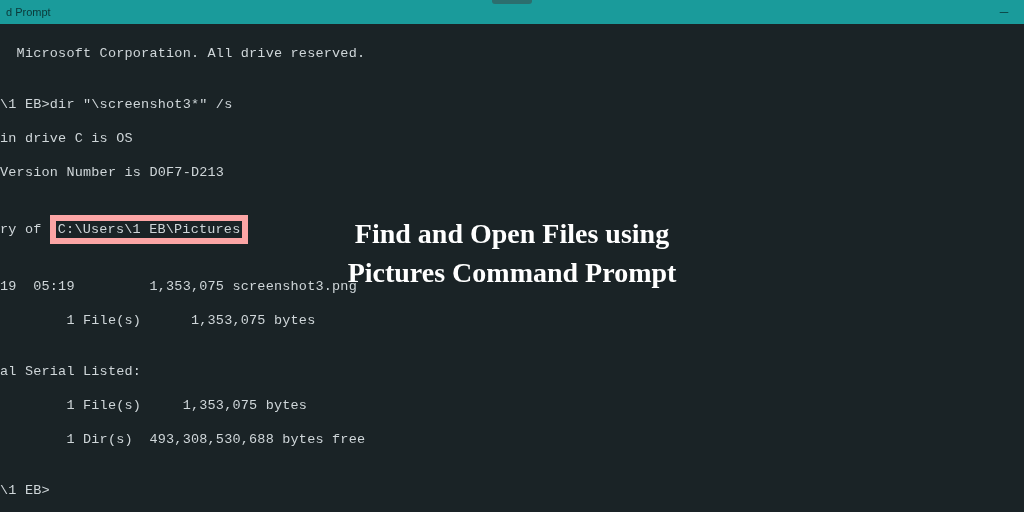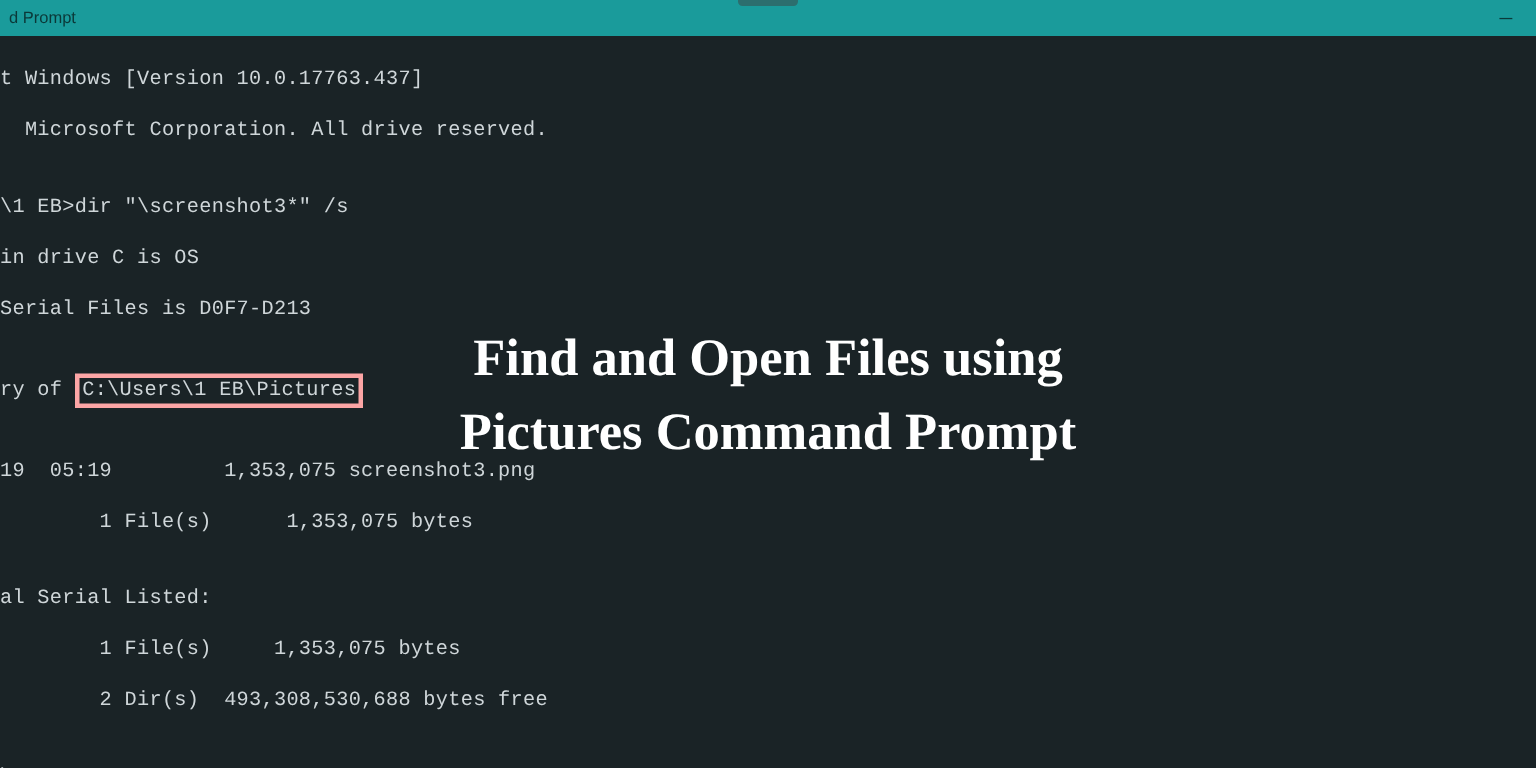--- a/index.html
+++ b/index.html
@@ -48,32 +48,32 @@
     .terminal {
       padding: 4px 0;
       color: #cfd6d9;
       font-size: 13.5px;
       line-height: 17px;
       white-space: pre;
       letter-spacing: 0.2px;
     }
     .line { display: block; }
     .highlight-box {
-      border: 3px solid #fca5a5;
+      border: 6px solid #fca5a5;
       padding: 0 2px;
       display: inline-block;
     }
     .overlay-title {
       position: absolute;
       top: 214px;
       left: 0;
       width: 100%;
       text-align: center;
       font-family: 'Georgia', 'Times New Roman', serif;
-      font-size: 35px;
+      font-size: 28px;
       font-weight: 600;
       color: #ffffff;
       line-height: 1.4;
       pointer-events: none;
     }
     .tab-handle {
       position: absolute;
       top: 0;
       left: 50%;
       transform: translateX(-50%);
@@ -90,35 +90,34 @@
   <div class="tab-handle"></div>
   <div class="titlebar-left">
     <span>d Prompt</span>
   </div>
   <div class="titlebar-right">
     <div class="win-btn">─</div>
   </div>
 </div>
 
 <div class="terminal">
-<span class="line">t Windows [Version 10.0.17763.437]</span>
 <span class="line">  Microsoft Corporation. All drive reserved.</span>
 <span class="line"></span>
 <span class="line">\1 EB&gt;dir "\screenshot3*" /s</span>
 <span class="line">in drive C is OS</span>
-<span class="line">Serial Files is D0F7-D213</span>
+<span class="line">Version Number is D0F7-D213</span>
 <span class="line"></span>
 <span class="line"><span>ry of </span><span class="highlight-box">C:\Users\1 EB\Pictures</span></span>
 <span class="line"></span>
 <span class="line">19  05:19         1,353,075 screenshot3.png</span>
 <span class="line">        1 File(s)      1,353,075 bytes</span>
 <span class="line"></span>
 <span class="line">al Serial Listed:</span>
 <span class="line">        1 File(s)     1,353,075 bytes</span>
-<span class="line">        2 Dir(s)  493,308,530,688 bytes free</span>
+<span class="line">        1 Dir(s)  493,308,530,688 bytes free</span>
 <span class="line"></span>
 <span class="line"><span>\1 EB&gt;</span></span>
 </div>
 
 <div class="overlay-title">
   <div>Find and Open Files using</div>
   <div>Pictures Command Prompt</div>
 </div>
 
 </body></html>

